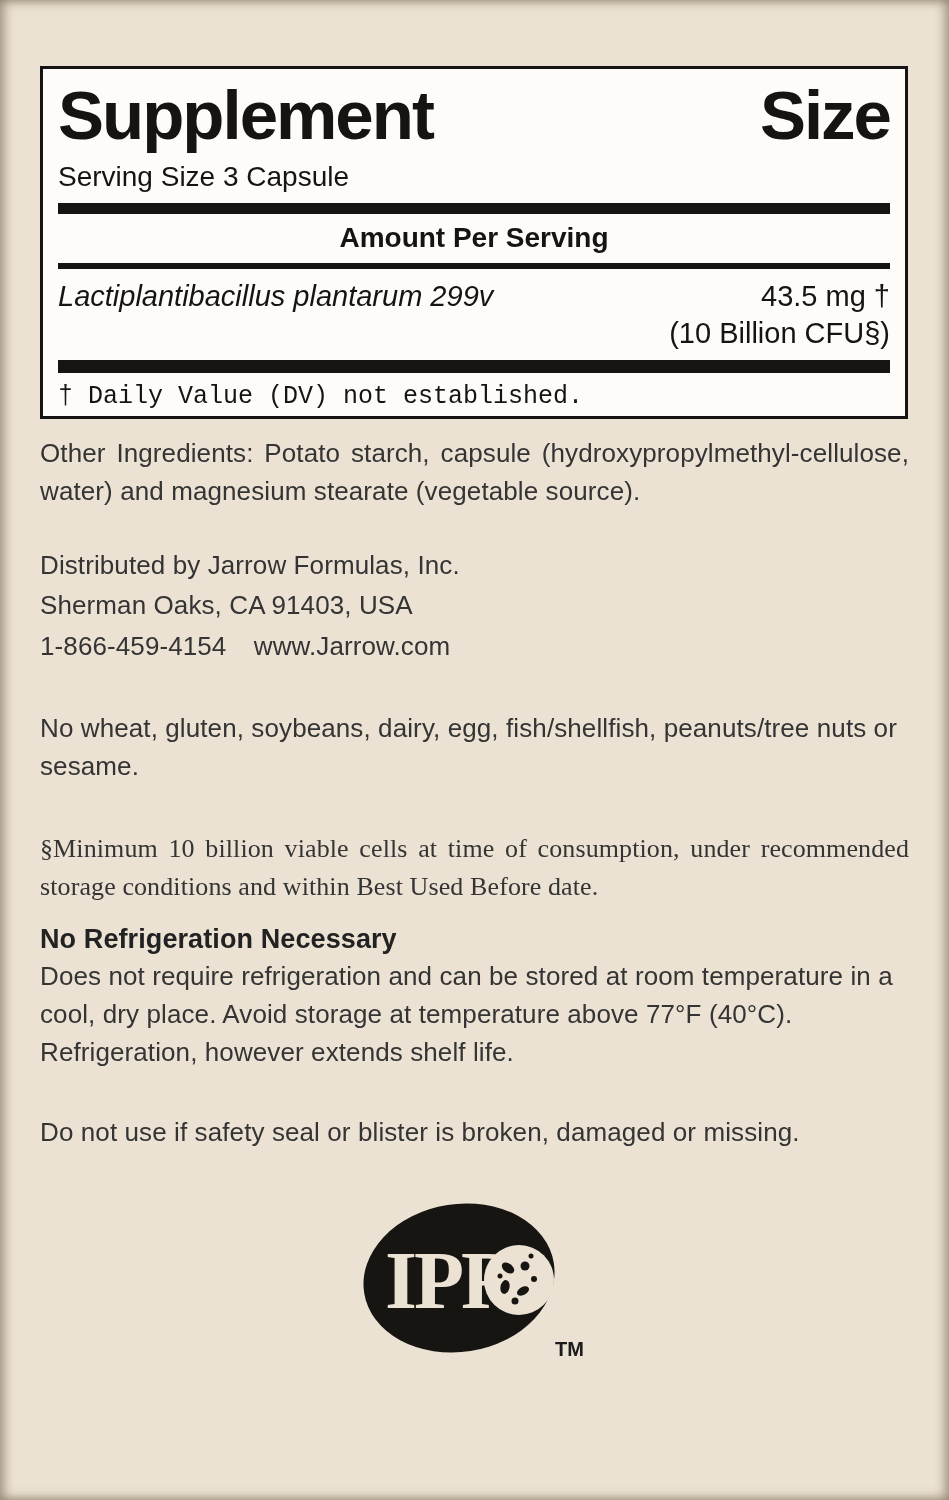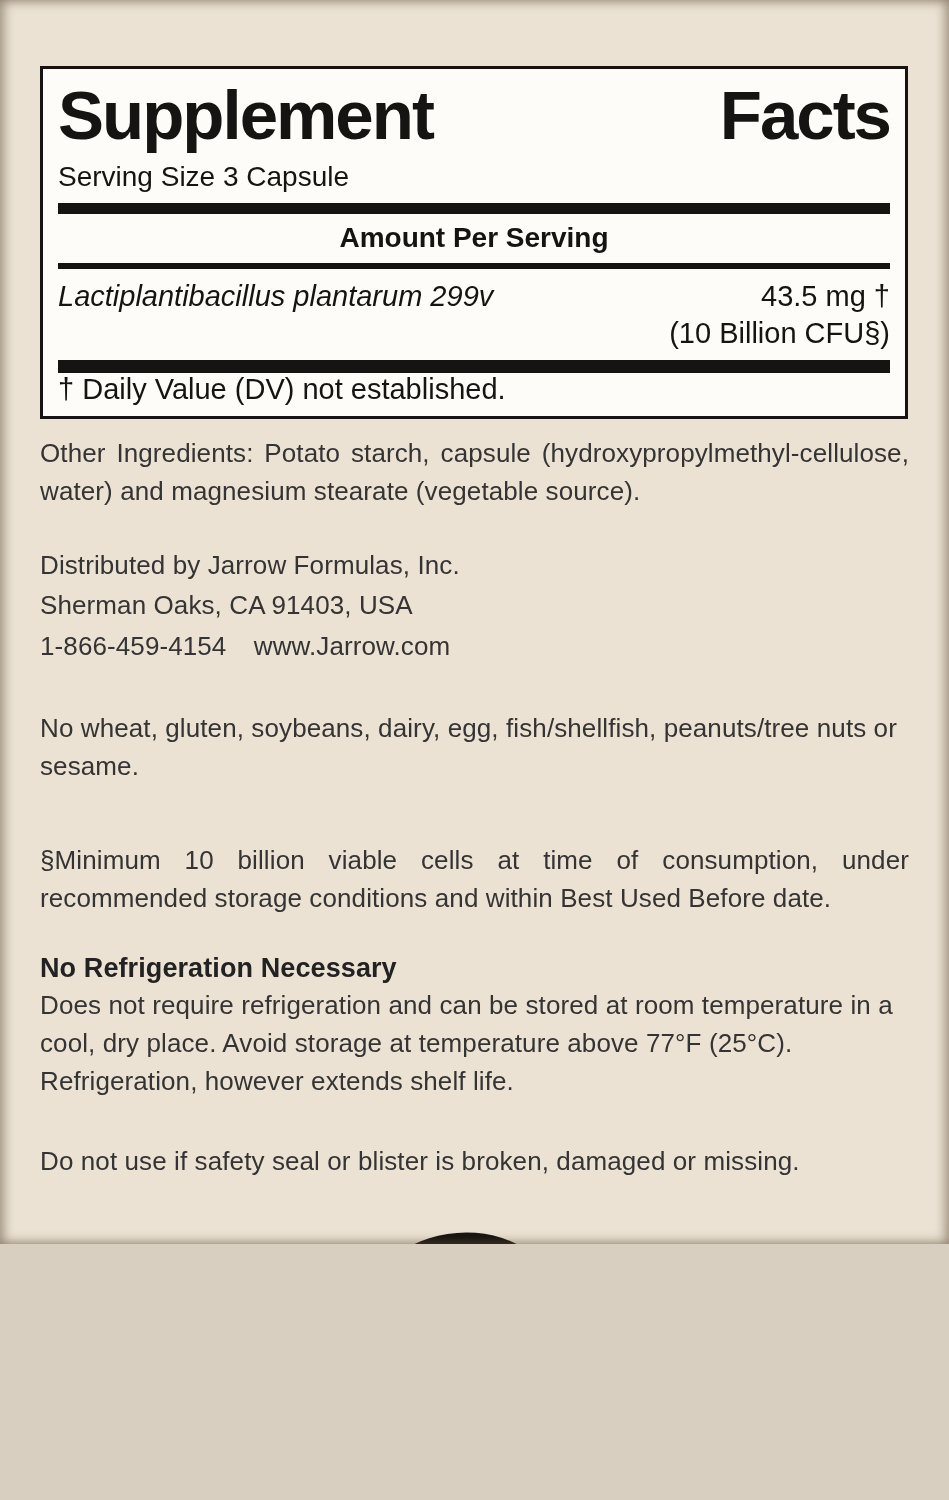--- a/index.html
+++ b/index.html
@@ -8,21 +8,21 @@
     --ink:#161412;
     --body_text:#343434;
     --green:#166c48;
     --cream:#ebe2d3;
   }
   *{margin:0;padding:0;box-sizing:border-box;}
   html,body{background:#d8cfc0;}
   body{font-family:"Liberation Sans","DejaVu Sans",sans-serif;}
   .page{
     position:relative;
-    width:949px;height:1244px;
+    width:949px;height:1500px;
     background:var(--background);
     overflow:hidden;
     margin:0 auto;
   }
   .vignette{
     position:absolute;inset:0;z-index:5;pointer-events:none;
     box-shadow:inset 0 0 14px rgba(96,80,58,.38),
                inset 5px 0 8px rgba(96,80,58,.30),
                inset -5px 0 8px rgba(96,80,58,.30);
   }
@@ -43,36 +43,36 @@
   }
   .serving{font-size:28px;margin-top:11px;letter-spacing:0;}
   .bar{background:var(--ink);width:100%;}
   .bar.thick-top{height:11px;margin-top:10px;}
   .amount-head{font-size:28px;font-weight:bold;text-align:center;padding:8px 0 9px 0;}
   .bar.thin{height:6px;}
   .ing-row{display:flex;justify-content:space-between;font-size:29px;padding-top:10px;line-height:1.2;}
   .ing-name{font-style:italic;}
   .ing-amt{text-align:right;display:flex;flex-direction:column;gap:2px;}
   .bar.thick-bottom{height:13px;margin-top:9px;}
-  .dv-footnote{font-size:29px;}
+  .dv-footnote{font-size:25px;padding-top:9px;font-family:Liberation Mono, monospace;}
   
   .body-copy{
     position:absolute;left:40px;top:425px;width:869px;
     font-size:26px;line-height:1.46;color:var(--body_text);
     letter-spacing:0.1px;
   }
   .just{text-align:justify;}
   .blk-oi{margin-top:10px;}
   .blk-dist{margin-top:34px;line-height:1.55;}
   .web{margin-left:20px;}
   .blk-allerg{margin-top:44px;}
   .blk-note{margin-top:44px;}
   .note-label{font-weight:bold;color:#222;}
-  .blk-min{margin-top:56px;}
-  .blk-refrig{margin-top:32px;}
+  .blk-min{margin-top:44px;font-family:Liberation Serif, serif;}
+  .blk-refrig{margin-top:15px;}
   .refrig-head{font-size:27px;font-weight:bold;color:#222;line-height:1.4;}
   .blk-safety{margin-top:42px;}
   
   .logo-wrap{margin-top:46px;text-align:center;}
   .logo-wrap svg{display:inline-block;}
   
   .freefrom{
     margin-top:18px;text-align:center;
     font-size:47px;font-weight:bold;color:var(--green);
     letter-spacing:-0.5px;
@@ -80,21 +80,21 @@
 </style>
 </head>
 <body>
 
 <div class="page">
   <div class="vignette"></div>
 
   <section class="panel">
     <div class="panel-title">
       <span>Supplement</span>
-      <span>Facts</span>
+      <span>Size</span>
     </div>
     <div class="serving">Serving Size 3 Capsule</div>
     <div class="bar thick-top"></div>
     <div class="amount-head">Amount Per Serving</div>
     <div class="bar thin"></div>
     <div class="ing-row">
       <span class="ing-name">Lactiplantibacillus plantarum 299v</span>
       <span class="ing-amt">
         <span>43.5 mg †</span>
         <span>(10 Billion CFU§)</span>
@@ -116,21 +116,21 @@
       </div>
     </div>
 
     <p class="blk-allerg">No wheat, gluten, soybeans, dairy, egg, fish/shellfish, peanuts/tree nuts or sesame.</p>
 
 
     <p class="just blk-min">§Minimum 10 billion viable cells at time of consumption, under recommended storage conditions and within Best Used Before date.</p>
 
     <div class="blk-refrig">
       <div class="refrig-head">No Refrigeration Necessary</div>
-      <p>Does not require refrigeration and can be stored at room temperature in a cool, dry place. Avoid storage at temperature above 77°F (25°C). Refrigeration, however extends shelf life.</p>
+      <p>Does not require refrigeration and can be stored at room temperature in a cool, dry place. Avoid storage at temperature above 77°F (40°C). Refrigeration, however extends shelf life.</p>
     </div>
 
     <p class="blk-safety">Do not use if safety seal or blister is broken, damaged or missing.</p>
 
     <div class="logo-wrap">
       <svg width="232" height="172" viewBox="0 0 232 172" xmlns="http://www.w3.org/2000/svg" aria-hidden="true">
         <g transform="rotate(-9 100 80)">
           <ellipse cx="100" cy="80" rx="96" ry="74" fill="#171512"></ellipse>
         </g>
         <text x="26" y="110" font-family="Liberation Serif, DejaVu Serif, serif" font-weight="bold" font-size="82" letter-spacing="-3" fill="#ebe2d3">IPR</text>

